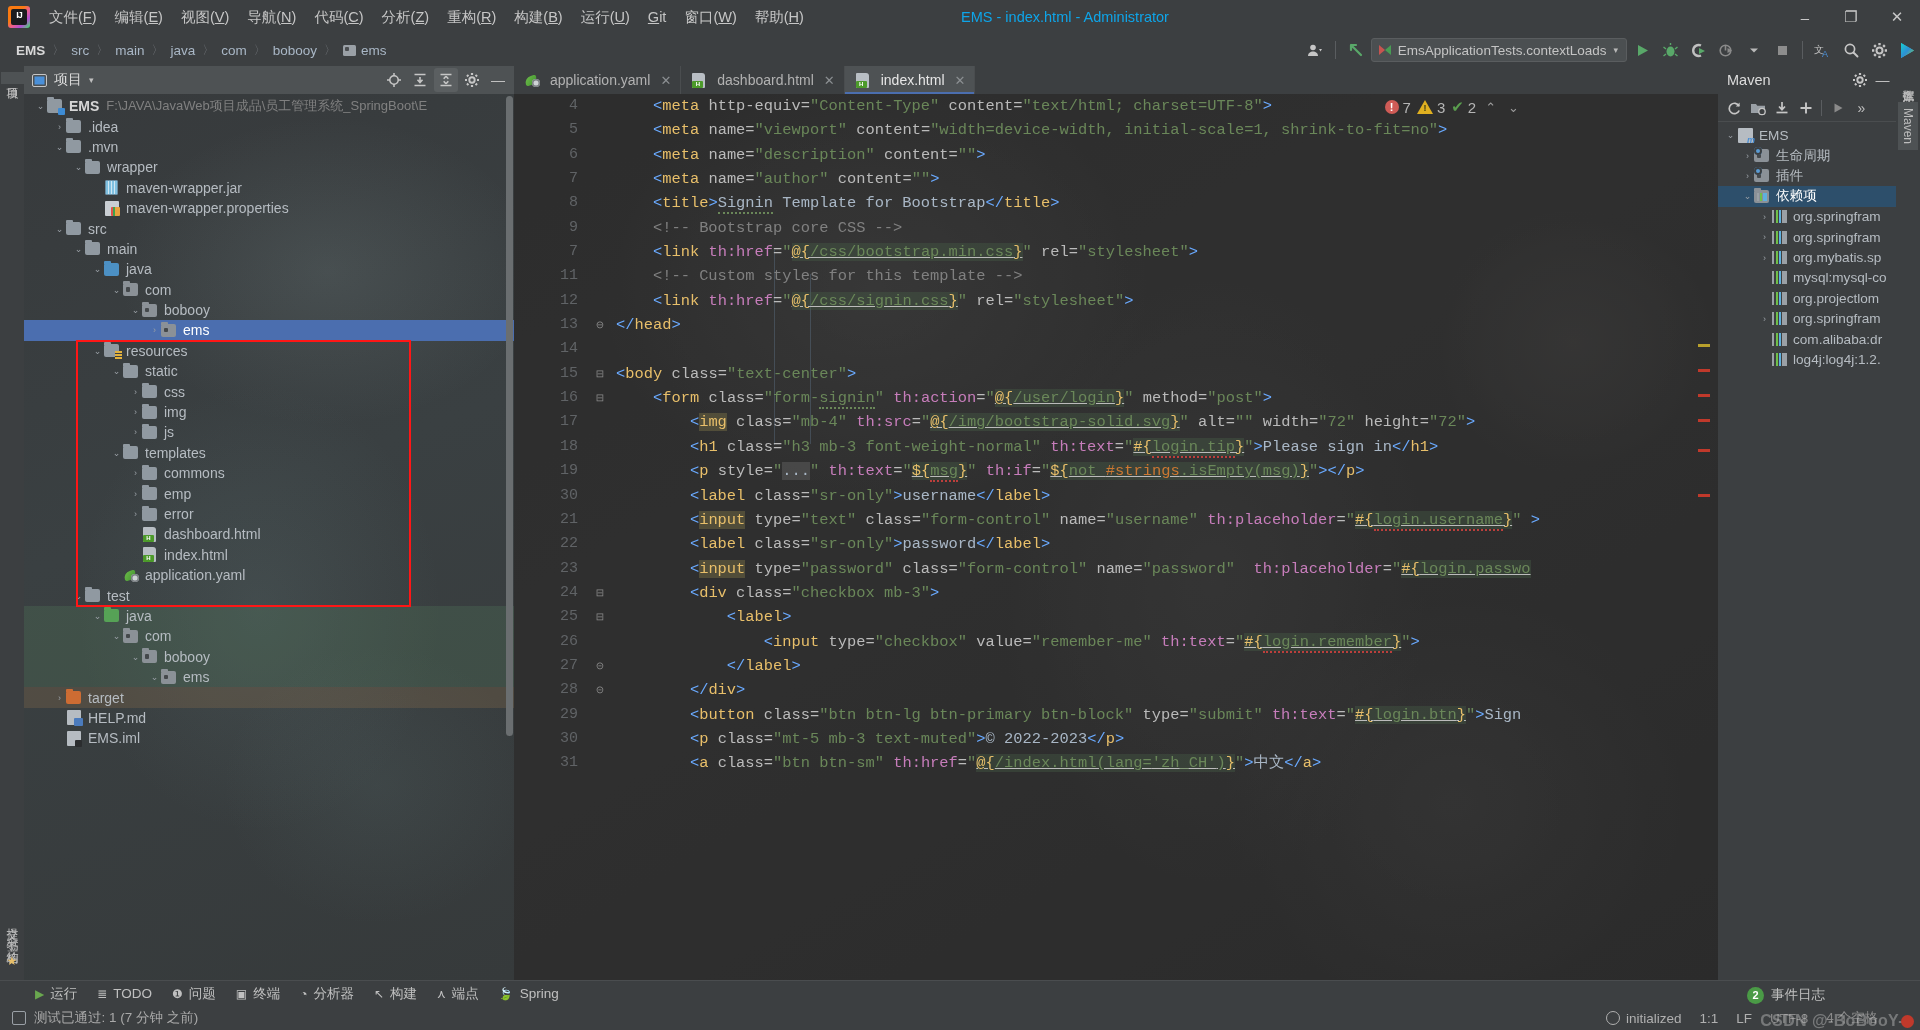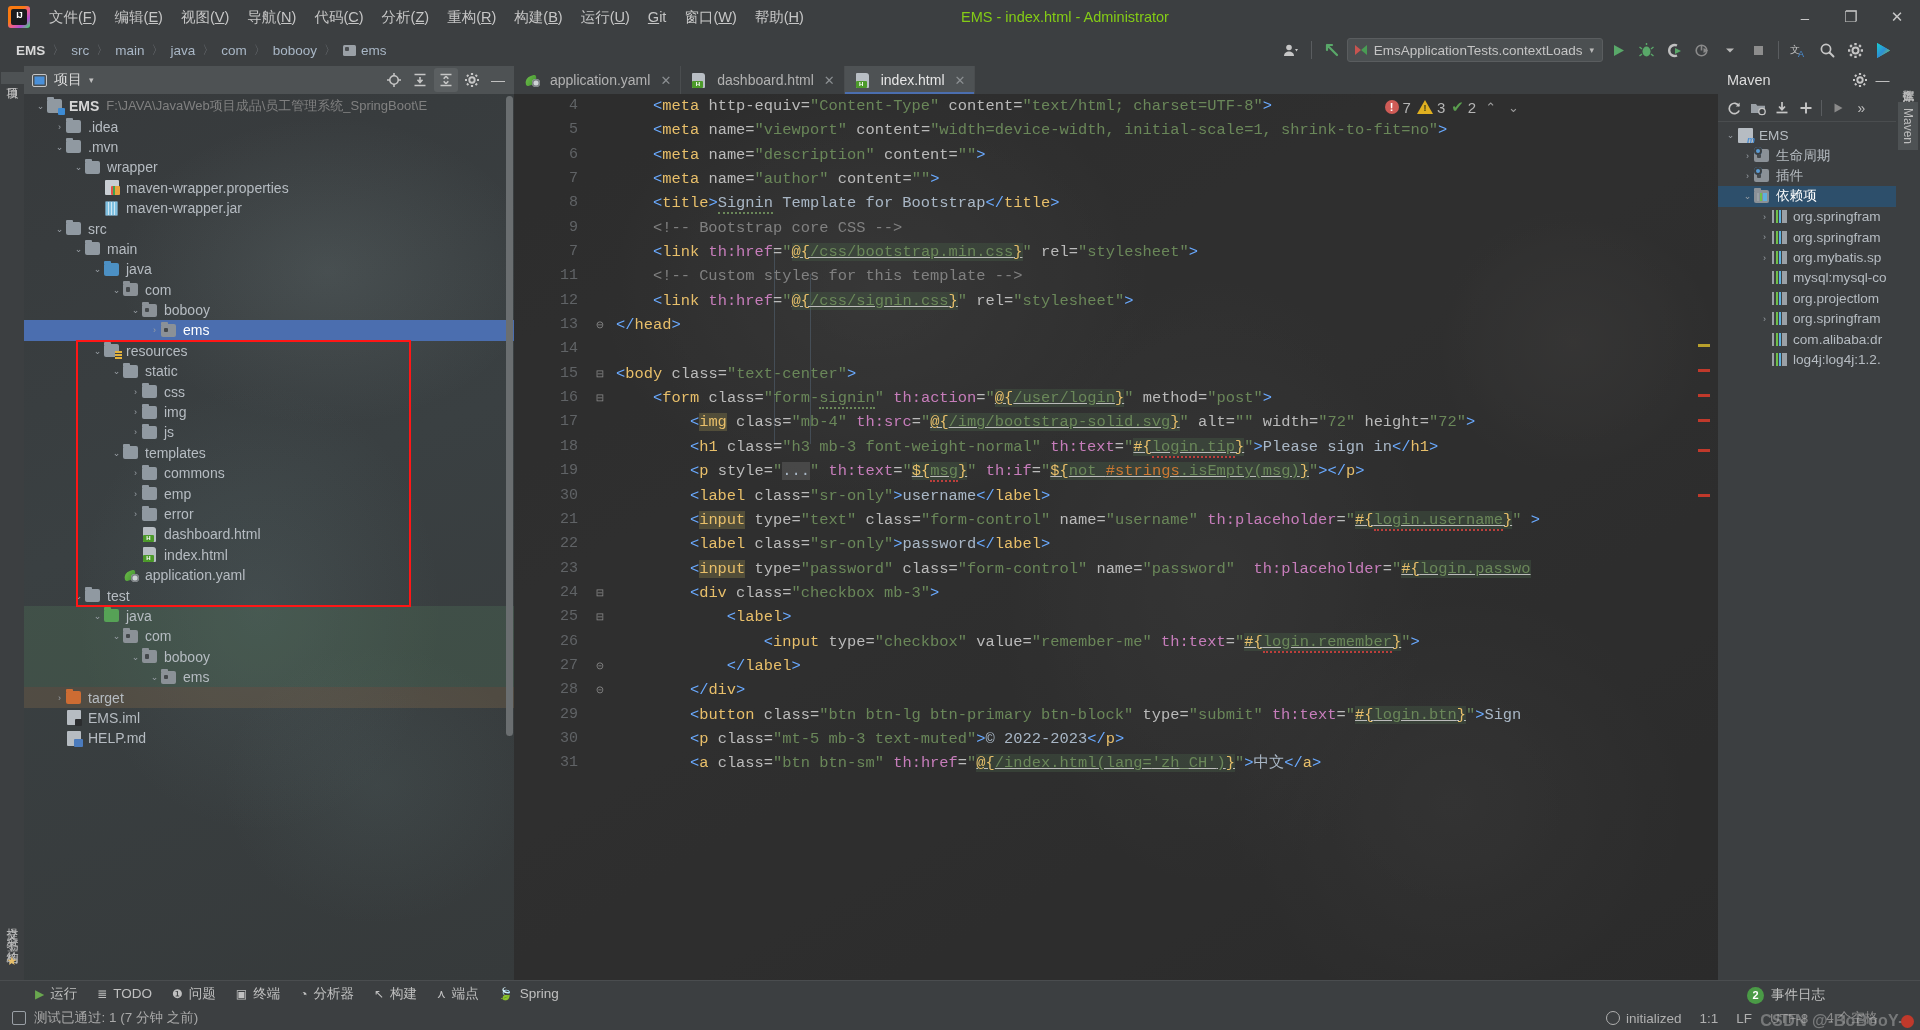--- a/index.html
+++ b/index.html
@@ -21,40 +21,40 @@
   .ij-logo{ width:22px; height:22px; margin-right:10px; position:relative; flex:0 0 22px;}
   .ij-logo .sq{position:absolute;inset:0;border-radius:3px;
     background:linear-gradient(135deg,#f97a12 0%,#f97a12 38%,#ed5f8d 55%,#b24fd5 75%,#3bea62 100%);}
   .ij-logo .inner{position:absolute;left:3px;top:3px;right:3px;bottom:3px;background:#1b1b1f;border-radius:2px;}
   .ij-logo .ij{position:absolute;left:0;right:0;top:4px;text-align:center;font-size:9px;color:#fff;font-weight:bold;letter-spacing:-1px;}
   .menubar .mi{
     padding:4px 9px; color:#c6c6c6; font-size:14.5px; white-space:nowrap; cursor:default;
   }
   .menubar .mi u{ text-decoration:underline; }
   .wintitle{
-    position:absolute; left:0; right:0; text-align:center; color:#84cc16; font-size:14.5px;
+    position:absolute; left:0; right:0; text-align:center; color:#0ea5e9; font-size:14.5px;
     pointer-events:none;
   }
   .wintitle span{ margin-left:210px; }
   .winbtns{ margin-left:auto; display:flex; align-items:center; height:34px; }
   .winbtn{ width:46px; height:34px; display:flex; align-items:center; justify-content:center; color:#c8c8c8; font-size:15px;}
 
   
   .navrow{
     height:32px; background:#3c3f41; display:flex; align-items:center; flex:0 0 32px;
     padding-left:10px; position:relative; z-index:30;
   }
   .crumbs{ display:flex; align-items:center; gap:0px; }
   .crumbs .cb{ color:#a9b7c6; font-size:13.5px; padding:1px 6px; white-space:nowrap; display:flex; align-items:center; gap:5px;}
   .crumbs .cb.first{ color:#d8d8d8; font-weight:bold; }
   .crumbs .sep{ color:#6e7176; font-size:12px; padding:0 1px; }
   .mini-folder{ display:inline-block; width:13px;height:11px;background:#9aa0a6;border-radius:1.5px;position:relative;}
   .mini-folder:after{content:"";position:absolute;left:2px;top:2.5px;width:4px;height:4px;border-radius:1px;background:#4a4d50;}
 
-  .navright{ margin-left:auto; display:flex; align-items:center; gap:2px; padding-right:24px; }
+  .navright{ margin-left:auto; display:flex; align-items:center; gap:2px; padding-right:0; }
   .tb-ico{ width:26px;height:26px;display:flex;align-items:center;justify-content:center;border-radius:3px; }
   .vsep{ width:1px;height:18px;background:#5a5d60;margin:0 5px; }
   .runcfg{
     display:flex;align-items:center;gap:7px;height:24px;border:1px solid #5a5d5f;border-radius:3px;
     padding:0 8px 0 7px;background:#4b4f51;color:#c4c4c4;font-size:13.5px;min-width:248px;
   }
   .runcfg .caret{ margin-left:auto; color:#b9b9b9; font-size:9px;}
   .cfgdot{ width:12px;height:12px;position:relative;flex:0 0 12px;}
   .cfgdot:before{content:"";position:absolute;left:0;top:1px;border-left:6px solid #c75450;border-top:5px solid transparent;border-bottom:5px solid transparent;}
   .cfgdot:after{content:"";position:absolute;right:0;top:1px;border-right:6px solid #499c54;border-top:5px solid transparent;border-bottom:5px solid transparent;}
@@ -519,30 +519,30 @@
             <div class="trow">
               <span class="arrow" style="margin-left: 48px;">⌄</span>
               <span class="ico">
                 <span class="f-gray" style="position:absolute;inset:1px 2px 1px 0;"></span>
               </span>
               <span class="tlabel">wrapper</span>
             </div>
             <div class="trow">
               <span class="arrow none" style="margin-left: 67px;"></span>
               <span class="ico">
+                <span class="file-jar" style="position:absolute;left:1px;top:0;"></span>
+              </span>
+              <span class="tlabel">maven-wrapper.jar</span>
+            </div>
+            <div class="trow">
+              <span class="arrow none" style="margin-left: 67px;"></span>
+              <span class="ico">
                 <span class="file-prop" style="position:absolute;left:1px;top:0;"></span>
               </span>
               <span class="tlabel">maven-wrapper.properties</span>
-            </div>
-            <div class="trow">
-              <span class="arrow none" style="margin-left: 67px;"></span>
-              <span class="ico">
-                <span class="file-jar" style="position:absolute;left:1px;top:0;"></span>
-              </span>
-              <span class="tlabel">maven-wrapper.jar</span>
             </div>
             <div class="trow">
               <span class="arrow" style="margin-left: 29px;">⌄</span>
               <span class="ico">
                 <span class="f-gray" style="position:absolute;inset:1px 2px 1px 0;"></span>
               </span>
               <span class="tlabel">src</span>
             </div>
             <div class="trow">
               <span class="arrow" style="margin-left: 48px;">⌄</span>
@@ -702,30 +702,30 @@
             <div class="trow ctx2">
               <span class="arrow" style="margin-left: 29px;">›</span>
               <span class="ico">
                 <span class="f-orange" style="position:absolute;inset:1px 2px 1px 0;"></span>
               </span>
               <span class="tlabel">target</span>
             </div>
             <div class="trow">
               <span class="arrow none" style="margin-left: 29px;"></span>
               <span class="ico">
+                <span class="file-md" style="position:absolute;left:1px;top:0;"></span>
+              </span>
+              <span class="tlabel">HELP.md</span>
+            </div>
+            <div class="trow">
+              <span class="arrow none" style="margin-left: 29px;"></span>
+              <span class="ico">
                 <span class="file-iml" style="position:absolute;left:1px;top:0;"></span>
               </span>
               <span class="tlabel">EMS.iml</span>
-            </div>
-            <div class="trow">
-              <span class="arrow none" style="margin-left: 29px;"></span>
-              <span class="ico">
-                <span class="file-md" style="position:absolute;left:1px;top:0;"></span>
-              </span>
-              <span class="tlabel">HELP.md</span>
             </div>
           </div>
         <div class="redbox" id="redbox" style="left: 52px; top: 245.8px; width: 335px; height: 267.2px;"></div>
         <div class="tree-scroll"></div>
       </div>
     </div>
 
     <div class="editorwrap">
       <div class="tabbar" id="editor-tabs">
           <div class="etab">

